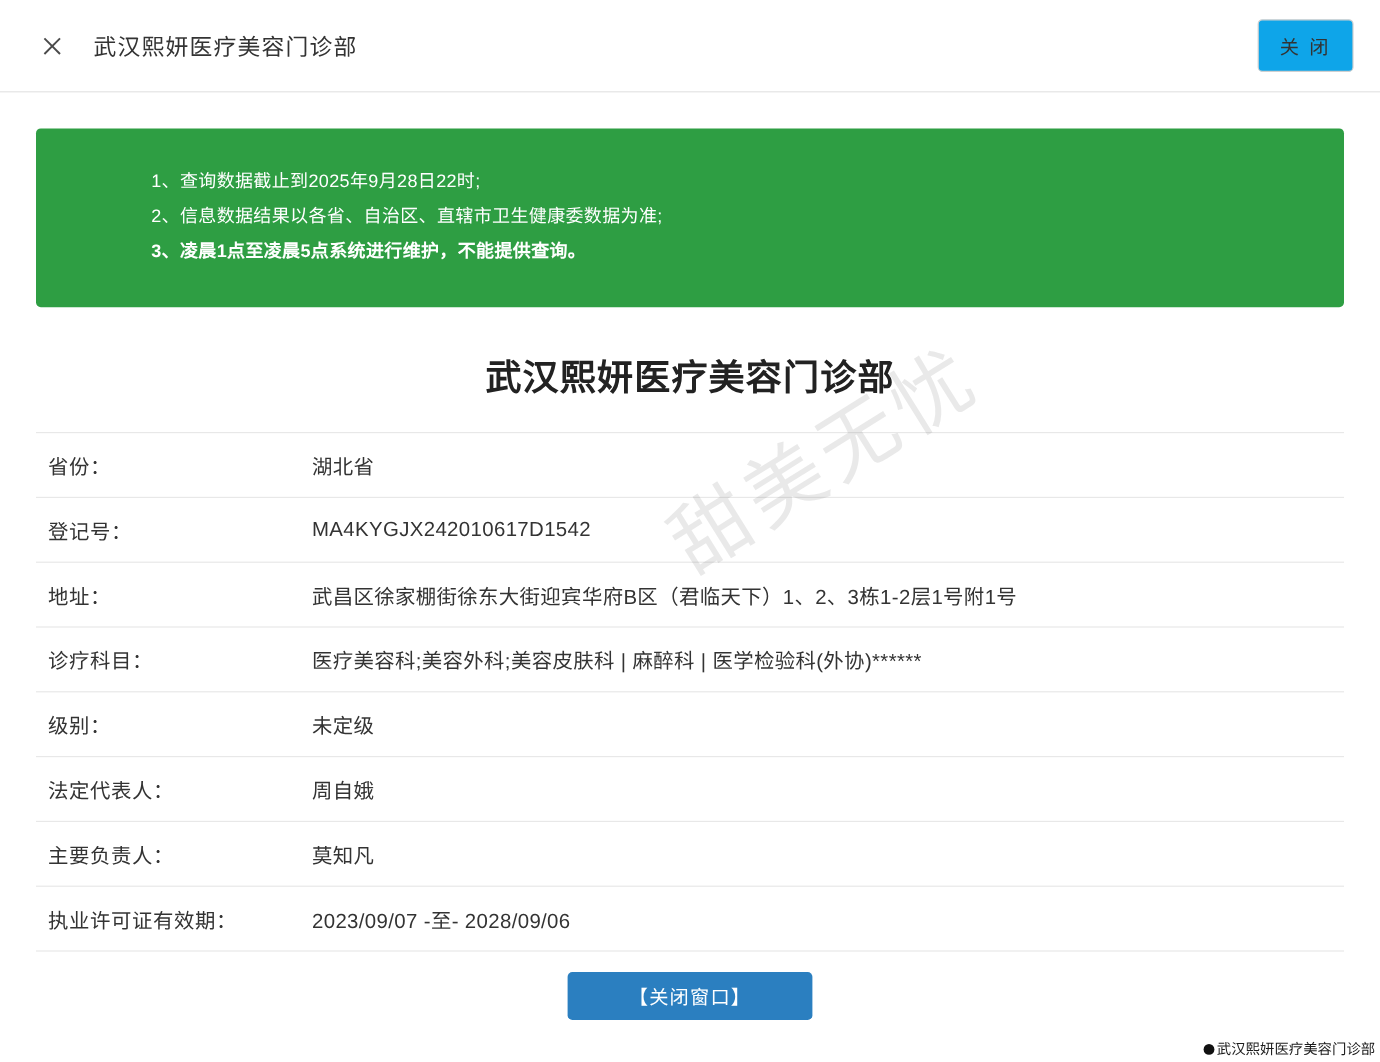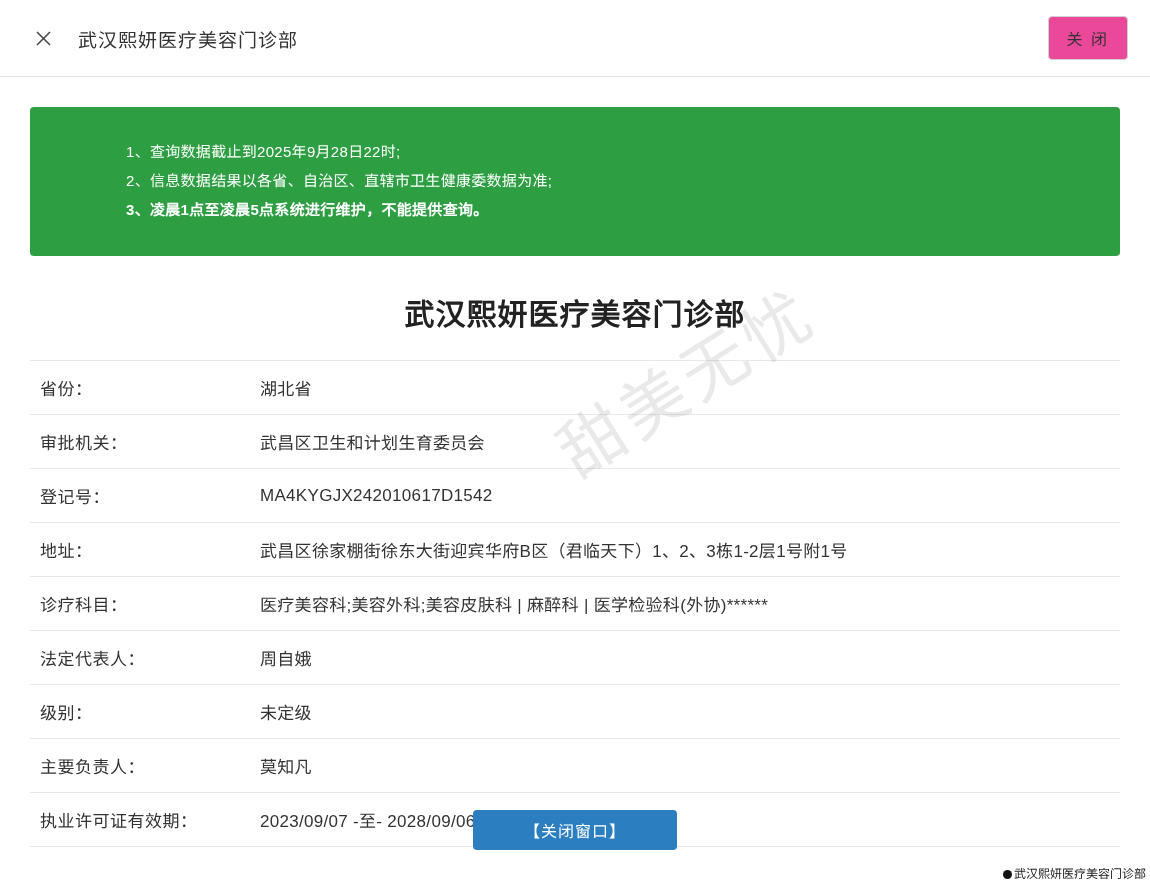--- a/index.html
+++ b/index.html
@@ -41,21 +41,21 @@
   .title-text {
     margin-left: 22px;
     font-size: 19px;
     color: #333333;
     letter-spacing: 1px;
   }
   .spacer { flex: 1; }
   .close-btn {
     border: 1px solid #d0d0d0;
     border-radius: 4px;
-    background: #ec4899;
+    background: #0ea5e9;
     color: #333333;
     font-size: 16px;
     letter-spacing: 2px;
     padding: 9px 18px;
     cursor: pointer;
     font-family: inherit;
   }
 
   
   .content {
@@ -203,42 +203,38 @@
 
   <div class="org-title">武汉熙妍医疗美容门诊部</div>
 
   <table class="info">
     <tbody>
       <tr>
         <td class="label">省份：</td>
         <td class="value">湖北省</td>
       </tr>
       <tr>
-        <td class="label">审批机关：</td>
-        <td class="value">武昌区卫生和计划生育委员会</td>
-      </tr>
-      <tr>
         <td class="label">登记号：</td>
         <td class="value">MA4KYGJX242010617D1542</td>
       </tr>
       <tr>
         <td class="label">地址：</td>
         <td class="value">武昌区徐家棚街徐东大街迎宾华府B区（君临天下）1、2、3栋1-2层1号附1号</td>
       </tr>
       <tr>
         <td class="label">诊疗科目：</td>
         <td class="value">医疗美容科;美容外科;美容皮肤科 | 麻醉科 | 医学检验科(外协)******</td>
       </tr>
       <tr>
+        <td class="label">级别：</td>
+        <td class="value">未定级</td>
+      </tr>
+      <tr>
         <td class="label">法定代表人：</td>
         <td class="value">周自娥</td>
-      </tr>
-      <tr>
-        <td class="label">级别：</td>
-        <td class="value">未定级</td>
       </tr>
       <tr>
         <td class="label">主要负责人：</td>
         <td class="value">莫知凡</td>
       </tr>
       <tr>
         <td class="label">执业许可证有效期：</td>
         <td class="value">2023/09/07 -至- 2028/09/06</td>
       </tr>
     </tbody>

